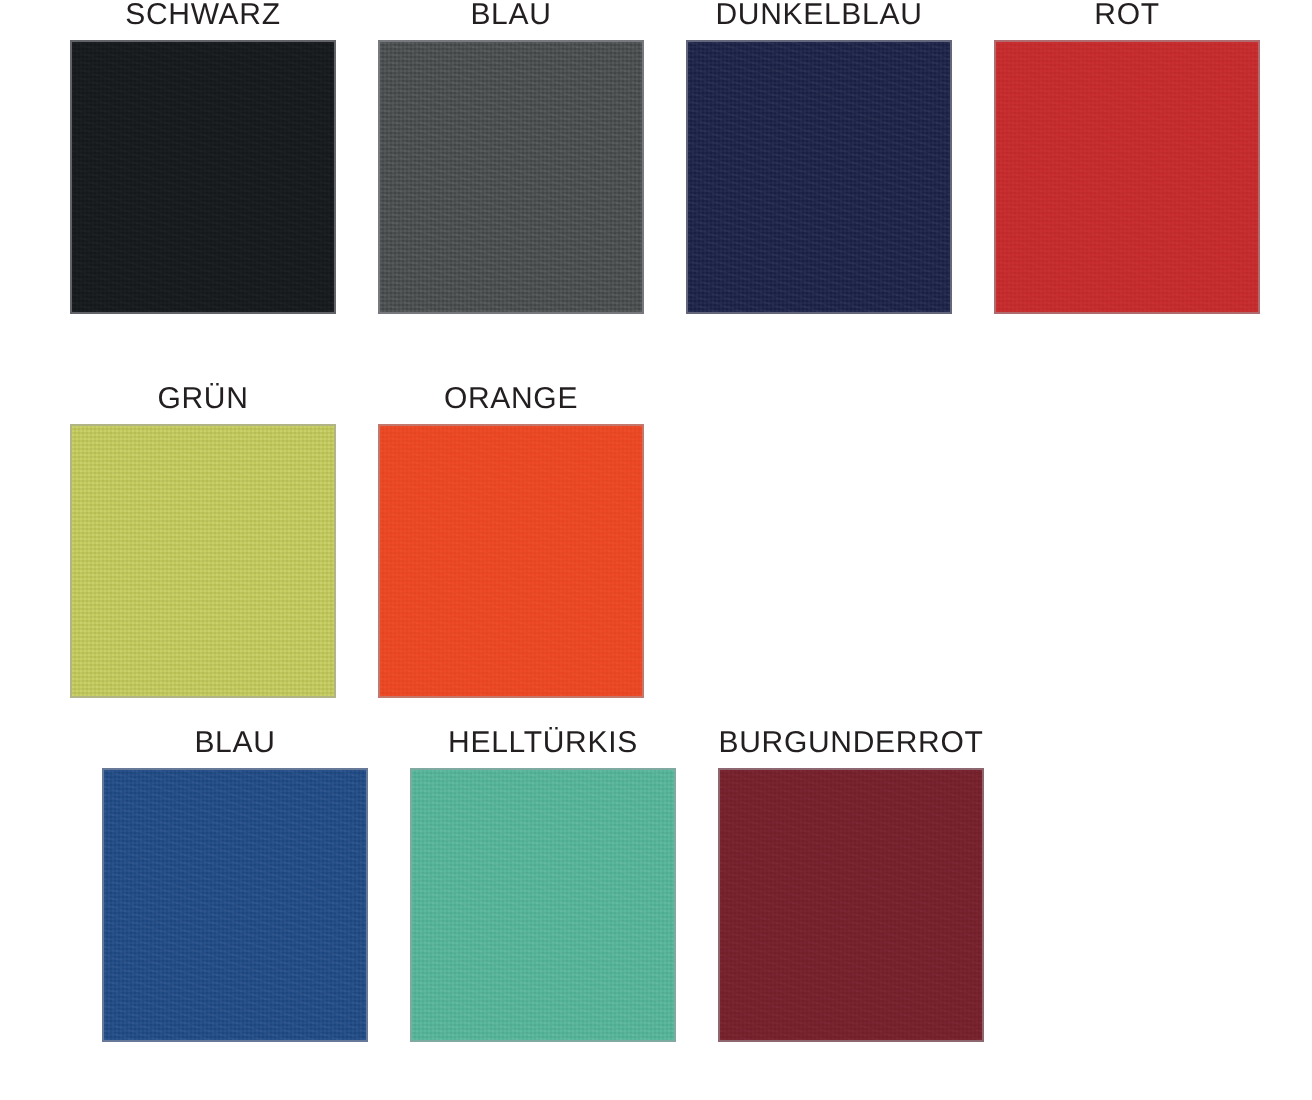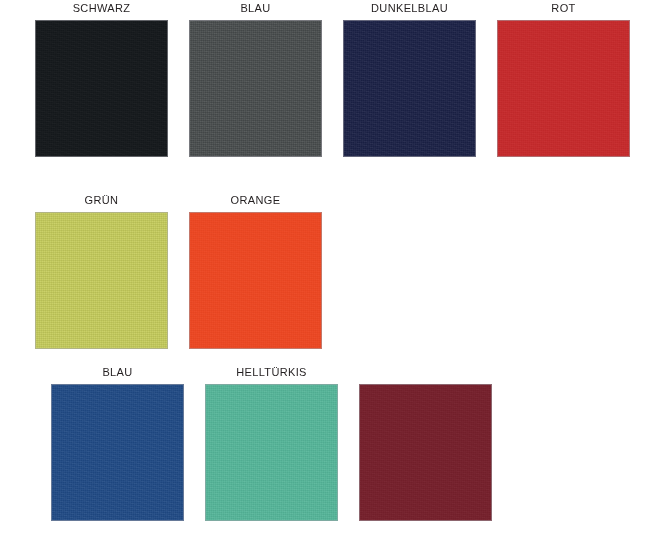--- a/index.html
+++ b/index.html
@@ -32,28 +32,28 @@
   .swatch-row[data-row="1"] { top: 192px; }
   .swatch-row[data-row="2"] { top: 364px; }
 
   .swatch-cell {
     width: 133px;
     margin-right: 21px;
     display: flex;
     flex-direction: column;
     align-items: center;
   }
-  .swatch-cell:last-child { margin-right: 0; justify-content: flex-end; }
+  .swatch-cell:last-child { margin-right: 0; }
 
   .swatch-row[data-row="0"] { padding-left: 35px; box-sizing: border-box; }
   .swatch-row[data-row="1"] { padding-left: 35px; box-sizing: border-box; }
   .swatch-row[data-row="2"] { padding-left: 51px; box-sizing: border-box; }
 
   .swatch-label {
-    font-size: 11px;
+    font-size: 15px;
     line-height: 16px;
     letter-spacing: 0.35px;
     color: #231f20;
     text-align: center;
     white-space: nowrap;
     margin-bottom: 4px;
     font-weight: normal;
   }
   .swatch-chip {
     width: 133px;
@@ -149,20 +149,21 @@
         </div>
     </div>
     <div class="swatch-cell">
       <div class="swatch-label">HELLTÜRKIS</div>
       <div class="swatch-chip tex-mid" style="background-color: rgb(85, 182, 153);">
           <span class="weave"></span>
           <span class="weave2"></span>
         </div>
     </div>
     <div class="swatch-cell">
+      <div class="swatch-label">BURGUNDERROT</div>
       <div class="swatch-chip tex-soft" style="background-color: rgb(118, 32, 44);">
           <span class="weave"></span>
           <span class="weave2"></span>
         </div>
     </div>
   </div>
 
 </div>
 
 </body></html>

